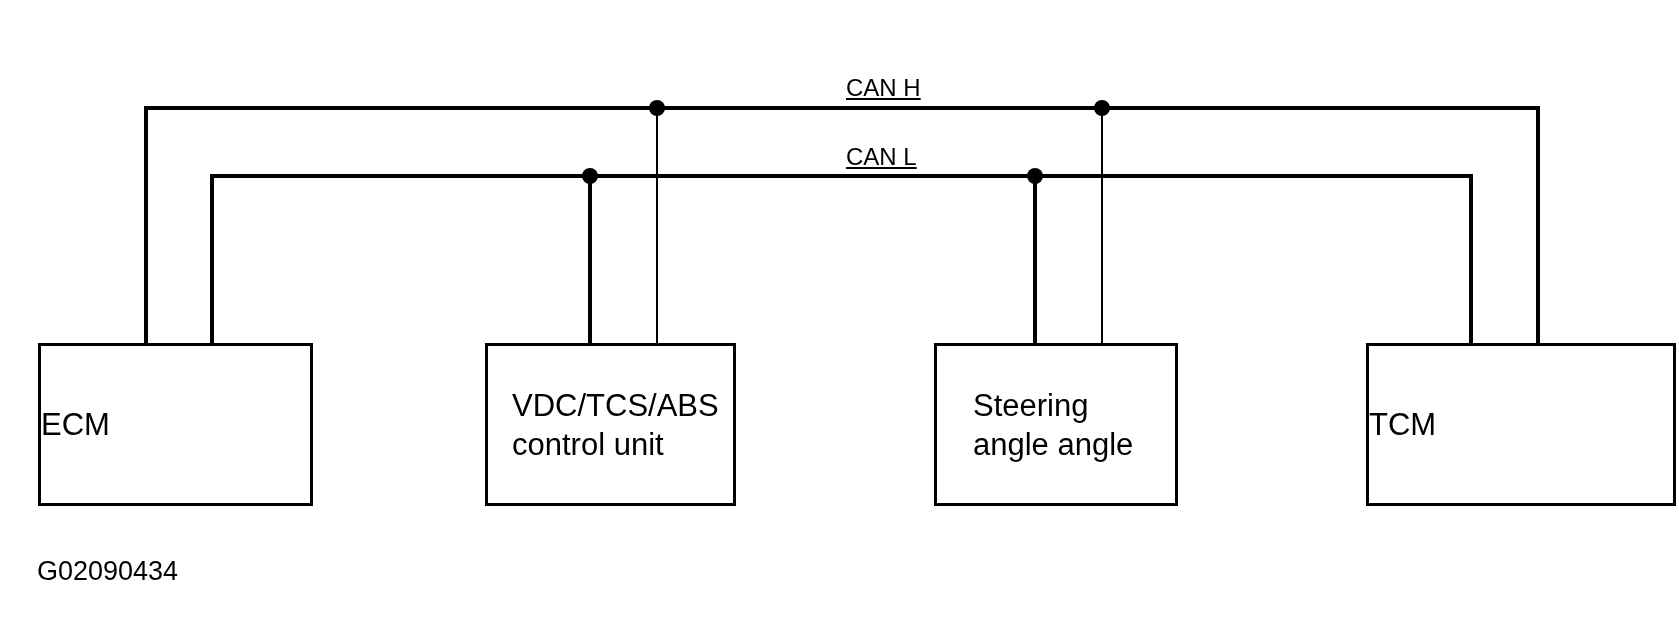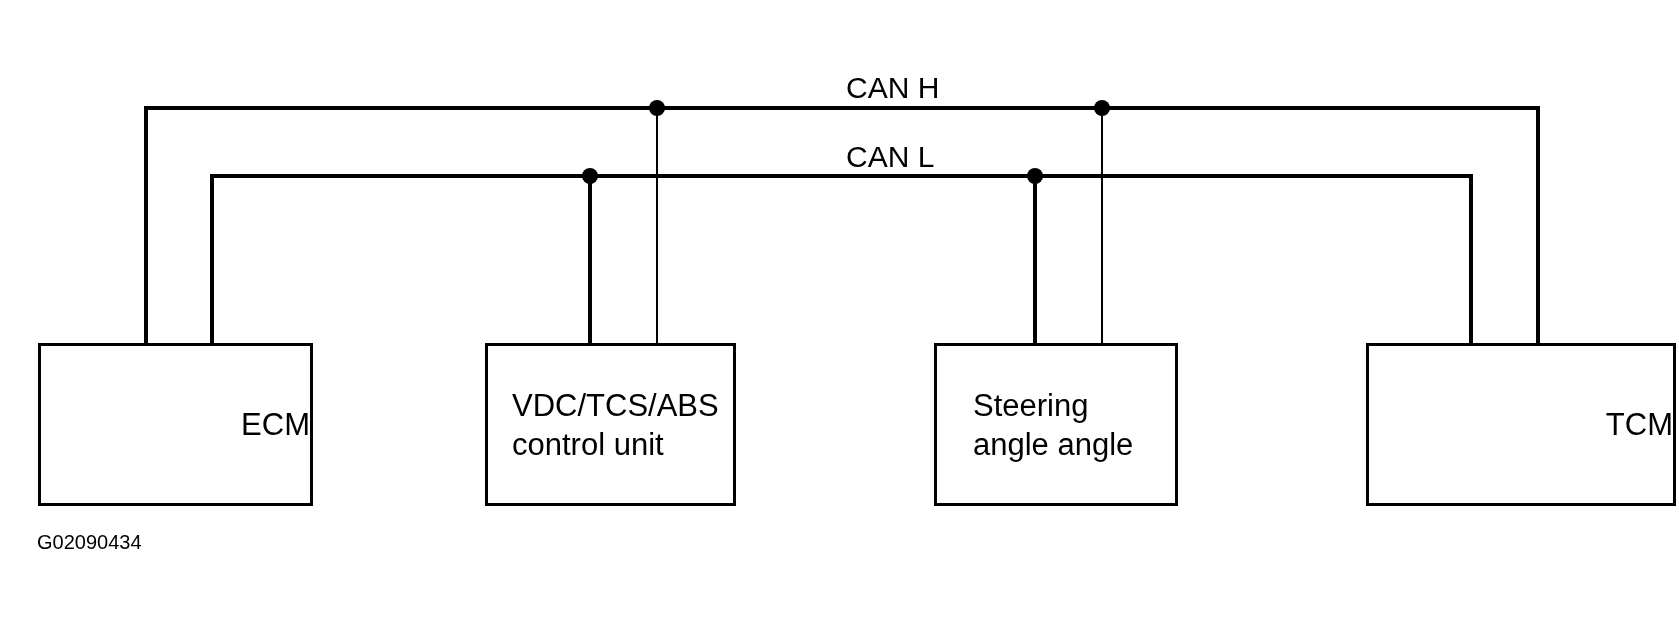--- a/index.html
+++ b/index.html
@@ -11,26 +11,26 @@
     color:var(--wire);
   }
   .wire { position:absolute; background:var(--wire); }
   .dot  { position:absolute; width:16px; height:16px; border-radius:50%; background:var(--wire); }
   .node {
     position:absolute; top:343px; height:163px; box-sizing:border-box;
     border:3px solid var(--wire); background:var(--bg);
     display:flex; flex-direction:column; justify-content:center;
     font-size:31px; line-height:39px; white-space:nowrap;
   }
-  .node.centered { align-items:flex-end; text-align:center; }
+  .node.centered { align-items:flex-start; text-align:center; }
   .bus-label {
-    position:absolute; font-size:30px; line-height:31px; white-space:nowrap;
+    position:absolute; font-size:24px; line-height:31px; white-space:nowrap;text-decoration:underline;
   }
   .caption {
-    position:absolute; left:37px; top:529px; font-size:20px; line-height:27px; white-space:nowrap;
+    position:absolute; left:37px; top:558px; font-size:27px; line-height:27px; white-space:nowrap;
   }
 </style>
 </head>
 <body>
 
 <div class="diagram">
 
   <div class="wire" style="left:144px; top:106px; width:1396px; height:4px;"></div>
   <div class="wire" style="left:210px; top:174px; width:1263px; height:4px;"></div>
 

